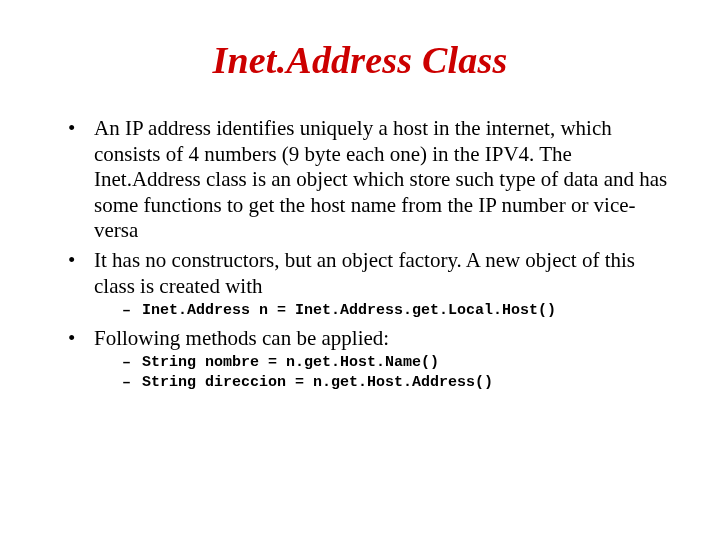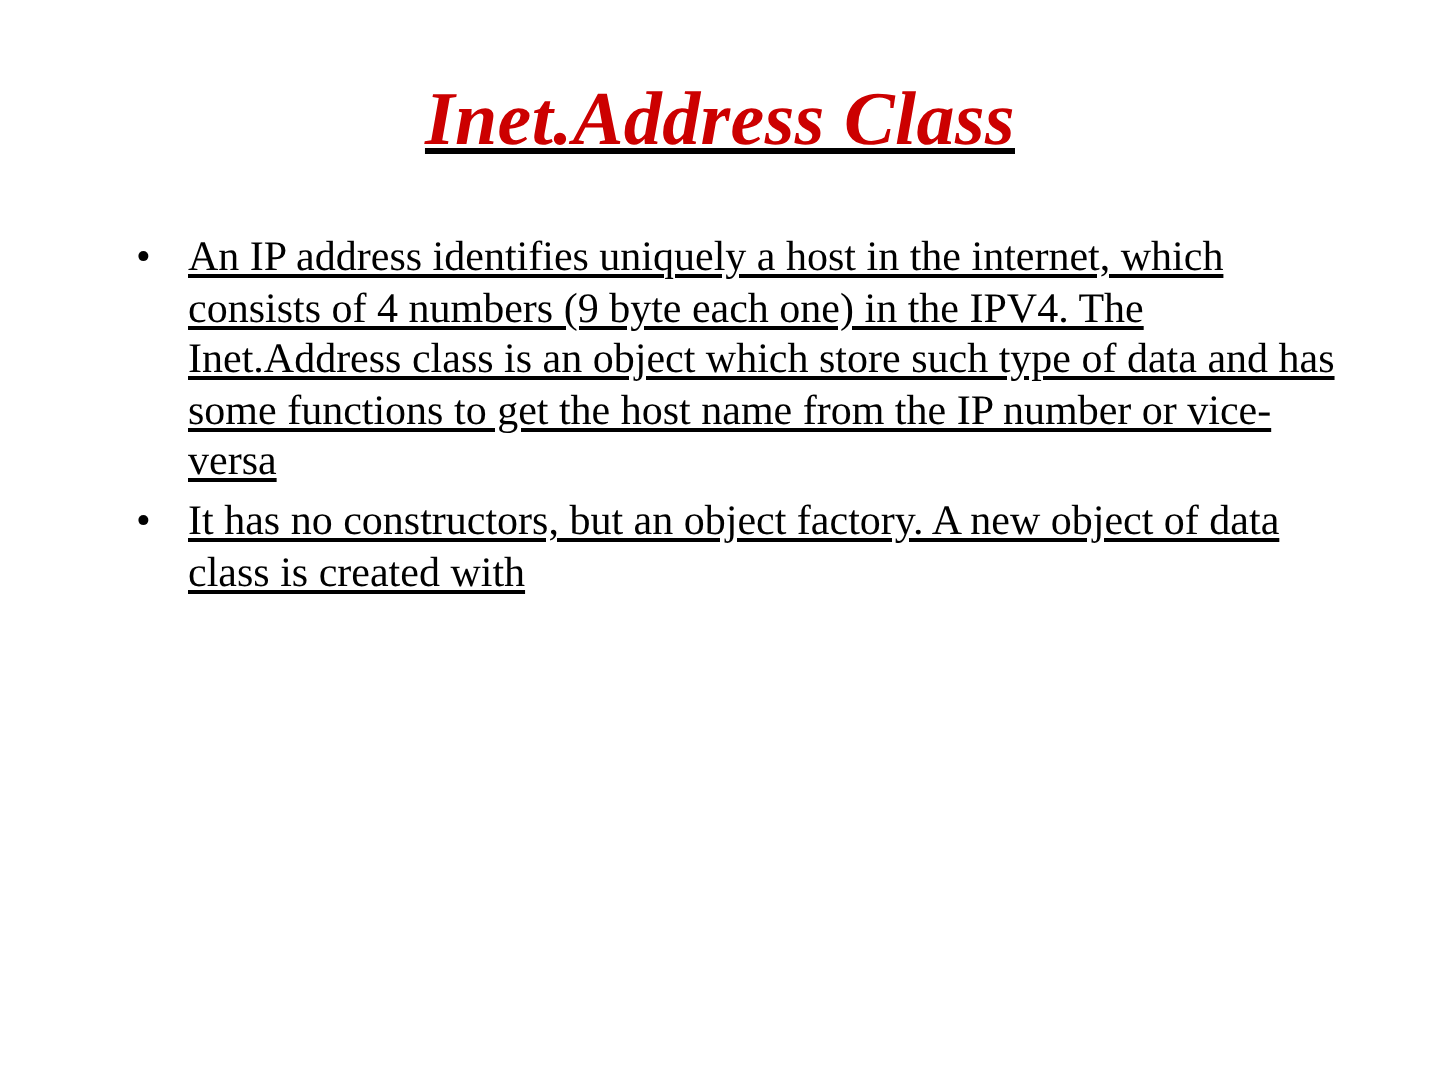--- a/index.html
+++ b/index.html
@@ -9,21 +9,20 @@
     height: 540px;
     background: #ffffff;
     font-family: "Times New Roman", Times, serif;
     color: #000000;
   }
   .slide {
     box-sizing: border-box;
     width: 720px;
     height: 384px;
     padding: 38px 48px 30px 48px;
-    text-decoration: underline;
   }
   .title {
     text-align: center;
     font-style: italic;
     font-weight: bold;
     color: #cc0000;
     font-size: 38px;
     margin: 0 0 34px 0;
     letter-spacing: 0.2px;
   }
@@ -74,22 +73,36 @@
 
   <h1 class="title">Inet.Address Class</h1>
 
   <ul class="lvl1">
 
     <li>
       <span>An IP address identifies uniquely a host in the internet, which consists of 4 numbers (9 byte each one) in the IPV4. The Inet.Address class is an object which store such type of data and has some functions to get the host name from the IP number or vice-versa</span>
     </li>
 
     <li>
-      <span>It has no constructors, but an object factory. A new object of data class is created with</span>
+      <span>It has no constructors, but an object factory. A new object of this class is created with</span>
       <ul class="lvl2">
+        <li>
+          <span>Inet.Address n = Inet.Address.get.Local.Host()</span>
+        </li>
       </ul>
     </li>
 
+    <li>
+      <span>Following methods can be applied:</span>
+      <ul class="lvl2">
+        <li>
+          <span>String nombre = n.get.Host.Name()</span>
+        </li>
+        <li>
+          <span>String direccion = n.get.Host.Address()</span>
+        </li>
+      </ul>
+    </li>
 
 
   </ul>
 
 </div>
 
 </body></html>

